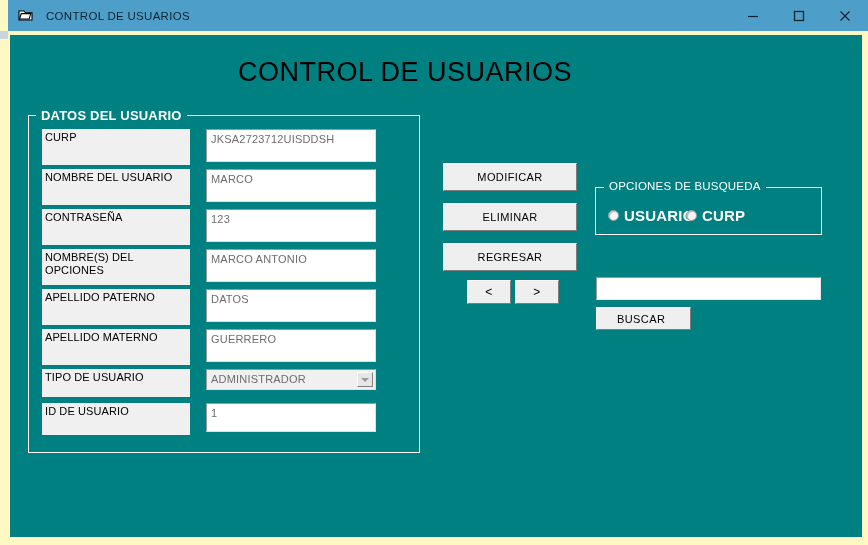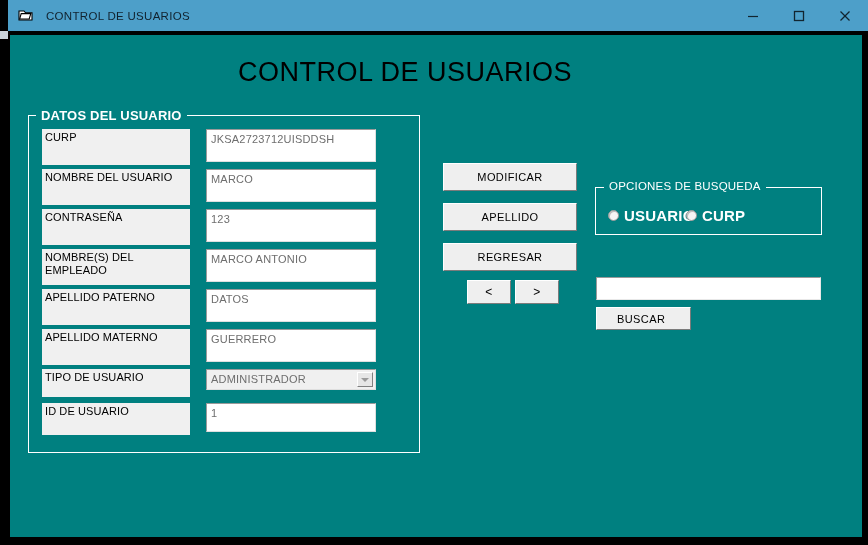--- a/index.html
+++ b/index.html
@@ -13,21 +13,21 @@
     font-family: "Liberation Sans", sans-serif;
     overflow: hidden;
   }
 
   
   #window {
     position: absolute;
     left: 0; top: 0;
     width: 868px;
     height: 545px;
-    background: #000000;
+    background: #fef9c3;
     box-sizing: border-box;
     padding-left: 16px;
   }
 
   
   #titlebar {
     position: absolute;
     left: 8px; top: 0;
     width: 860px;
     height: 31px;
@@ -346,21 +346,21 @@
       <div class="fld-label" style="height:36px;">NOMBRE DEL USUARIO</div>
       <div class="fld-input" style="width:170px;height:33px;">MARCO</div>
     </div>
 
     <div class="field-row" style="top:174px;">
       <div class="fld-label" style="height:36px;">CONTRASEÑA</div>
       <div class="fld-input" style="width:170px;height:33px;">123</div>
     </div>
 
     <div class="field-row" style="top:214px;">
-      <div class="fld-label" style="height:36px;">NOMBRE(S) DEL EMPLEADO</div>
+      <div class="fld-label" style="height:36px;">NOMBRE(S) DEL OPCIONES</div>
       <div class="fld-input" style="width:170px;height:33px;">MARCO ANTONIO</div>
     </div>
 
     <div class="field-row" style="top:254px;">
       <div class="fld-label" style="height:36px;">APELLIDO PATERNO</div>
       <div class="fld-input" style="width:170px;height:33px;">DATOS</div>
     </div>
 
     <div class="field-row" style="top:294px;">
       <div class="fld-label" style="height:36px;">APELLIDO MATERNO</div>
@@ -376,21 +376,21 @@
           </span>
       </div>
     </div>
 
     <div class="field-row" style="top:368px;">
       <div class="fld-label" style="height:32px;">ID DE USUARIO</div>
       <div class="fld-input" style="width:170px;height:29px;">1</div>
     </div>
 
     <div class="btn" style="left:433px;top:128px;width:134px;height:28px;">MODIFICAR</div>
-    <div class="btn" style="left:433px;top:168px;width:134px;height:28px;">APELLIDO</div>
+    <div class="btn" style="left:433px;top:168px;width:134px;height:28px;">ELIMINAR</div>
     <div class="btn" style="left:433px;top:208px;width:134px;height:28px;">REGRESAR</div>
 
     <div class="btn nav" style="left:457px;top:245px;width:44px;height:24px;">&lt;</div>
     <div class="btn nav" style="left:505px;top:245px;width:44px;height:24px;">&gt;</div>
 
     <div id="grp-busq"></div>
     <div id="grp-busq-legend">OPCIONES DE BUSQUEDA</div>
 
     <div class="radio-item" style="left:598px;">
       <span class="radio-dot"></span>

